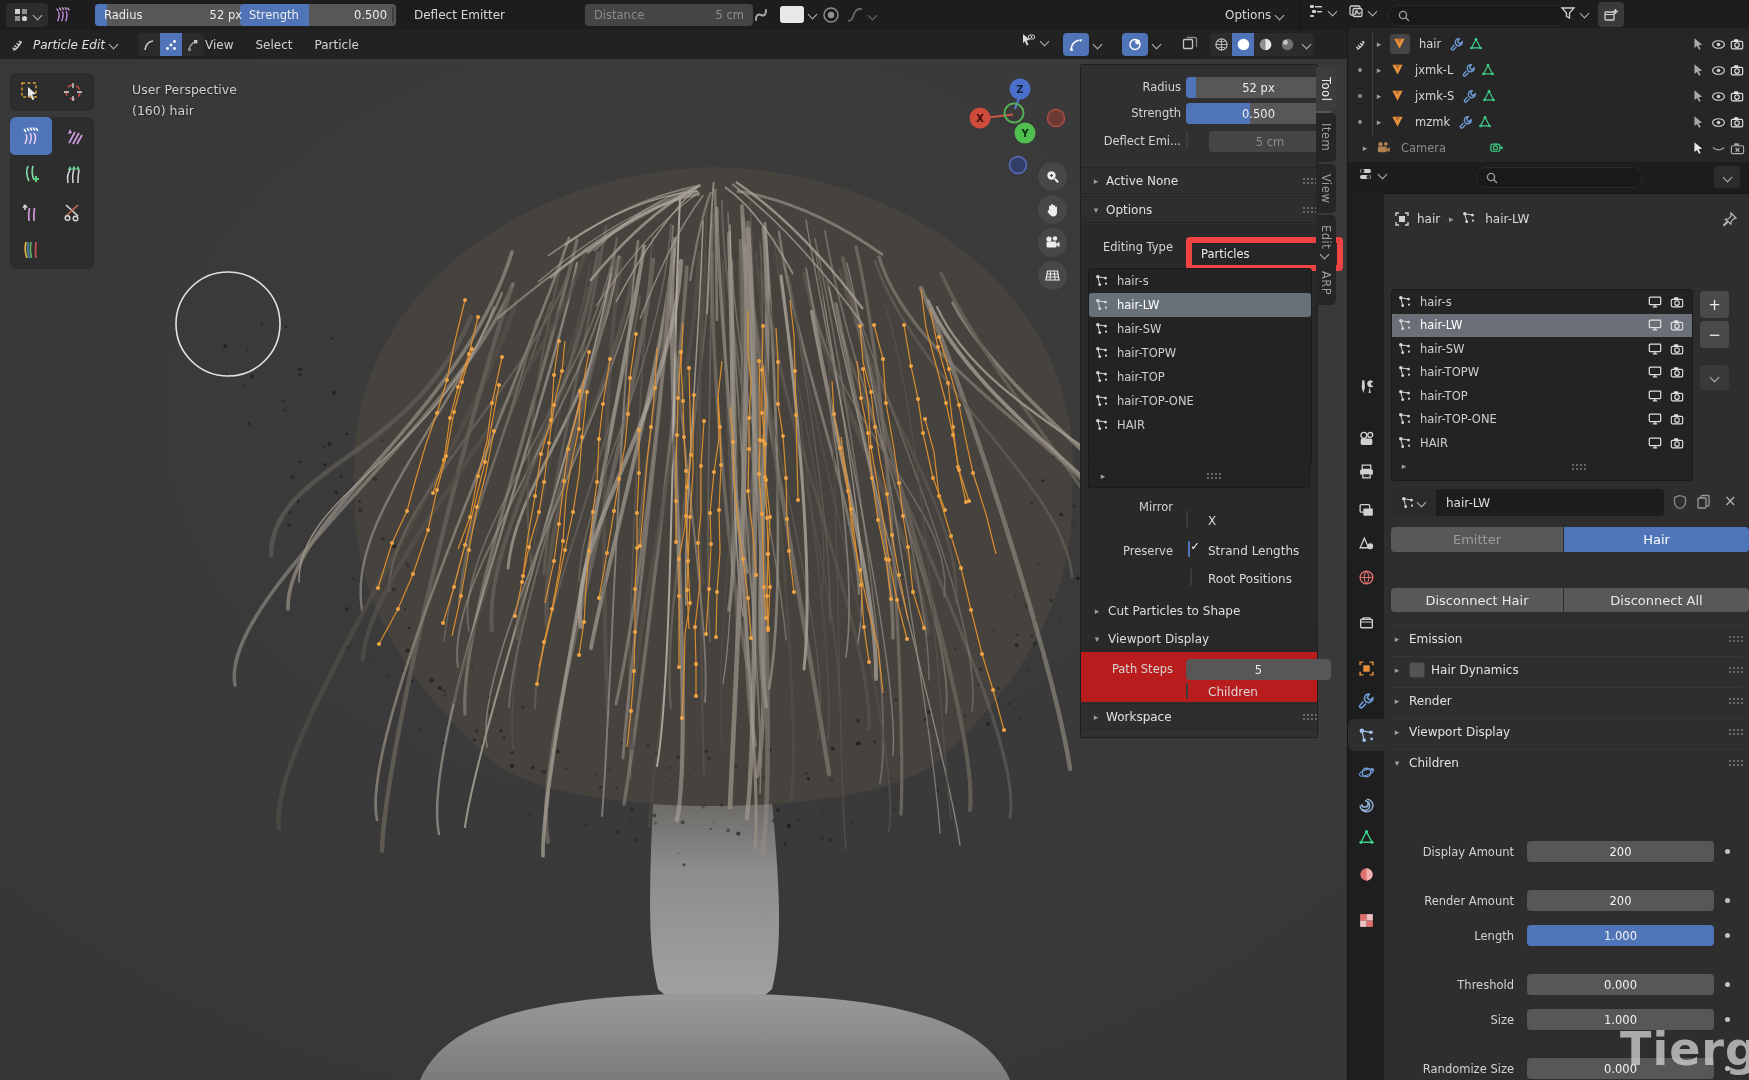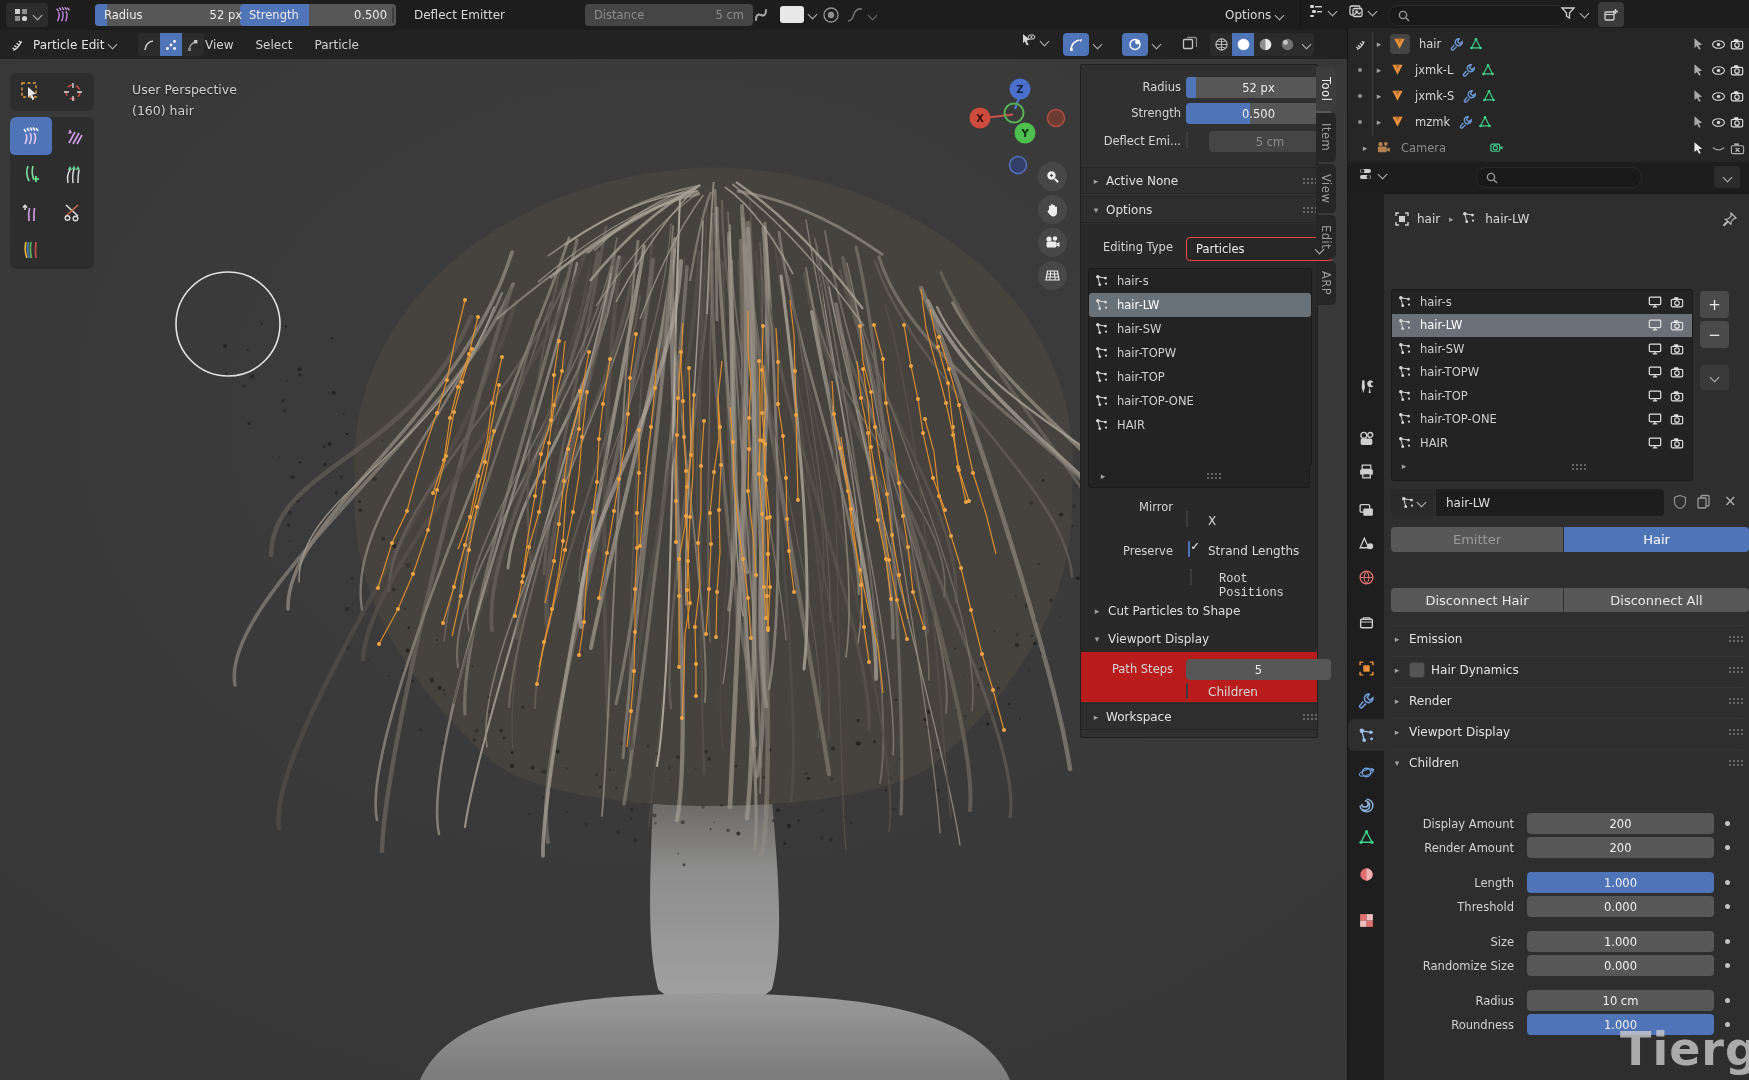--- a/index.html
+++ b/index.html
@@ -79,21 +79,21 @@
   #props-header{position:absolute;left:0;top:0;width:402px;height:31px;background:#1d1d1d;border-bottom:1px solid #151515;}
   #ptabs{position:absolute;left:0;top:31px;width:36px;height:887px;background:#1e1e1e;}
   .ptab{position:absolute;left:0;width:36px;height:30px;display:flex;align-items:center;justify-content:center;}
   .ptab.act{background:#2e2e2e;border-radius:6px 0 0 6px;width:36px;height:32px;}
   #pcontent{position:absolute;left:36px;top:31px;width:366px;height:887px;}
   .search{background:#191919;border:1px solid #2a2a2a;border-radius:10px;display:flex;align-items:center;padding:0 8px;gap:6px;}
   #prop-list{position:absolute;left:7px;top:96px;width:300px;height:190px;background:#232324;border:1px solid #1b1b1b;border-radius:3px;overflow:hidden;}
   .prow{display:flex;align-items:center;height:23.5px;padding:0 8px 0 6px;gap:8px;color:#cfcfcf;font-size:11.5px;}
   .prow.sel{background:#6b7078;color:#fff;}
   .prow .osp{flex:1;}
-  .crow{display:flex;align-items:center;height:21px;margin-bottom:3px;}
+  .crow{display:flex;align-items:center;height:21px;margin-bottom:3px;margin-top:28px;}
   .crow.gap{margin-top:14px;}
   .clbl{width:130px;text-align:right;padding-right:13px;color:#d2d2d2;font-size:11.5px;flex:none;}
   .cfld{width:187px;height:21px;background:#575757;border-radius:4px;display:flex;align-items:center;justify-content:center;color:#f2f2f2;font-size:11.5px;flex:none;}
   .cfld.blue{background:#4f74b8;}
   .cdot{width:5px;height:5px;border-radius:50%;background:#c2c2c2;margin-left:11px;flex:none;}
   .panelrow{position:absolute;left:7px;width:352px;height:26px;display:flex;align-items:center;gap:6px;color:#e2e2e2;font-size:12px;border-top:1px solid #353535;}
   #watermark{position:absolute;left:1620px;top:1022px;font-size:46px;font-weight:bold;color:rgba(205,205,205,.78);letter-spacing:1px;z-index:60;}
 </style>
 </head>
 <body>
@@ -231,21 +231,21 @@
           <svg viewBox="0 0 20 20">
             <g stroke="#d8d8d8" stroke-width="1.5" fill="none">
               <path d="M6 16 q5 -2 9 -10"></path>
               <path d="M5 13 l2.5 2"></path>
               <path d="M7 10.5 l2.5 2"></path>
               <path d="M9.5 8 l2.5 2"></path>
               <path d="M12 5.5 l2.5 2"></path>
             </g>
           </svg>
         </span>
-      <span style="margin-left:7px;color:#e2e2e2;">Particle Edit</span>
+      <span style="margin-left:7px;color:#e2e2e2;font-style:italic;">Particle Edit</span>
       <span class="chev"></span>
     </div>
     <div class="seggrp" style="left:138px;top:3px;">
       <span class="segbtn">
           <svg width="14" height="14" viewBox="0 0 14 14">
             <path d="M3 12 Q4 4 11 3" stroke="#c8c8c8" stroke-width="1.6" fill="none"></path>
           </svg>
         </span>
       <span class="segbtn on">
           <svg width="14" height="14" viewBox="0 0 14 14">
@@ -1134,21 +1134,21 @@
         <span class="grip"></span>
       </div>
       <div class="phead" style="top:131px;">
         <span class="arr">▾</span>
         <span>Options</span>
         <span class="grip"></span>
       </div>
 
       <div id="np-body" style="top:159px;height:478px;">
         <span class="nprowlbl" style="left:0px;top:16px;">Editing Type</span>
-        <div class="fld" style="left:105px;top:13px;width:127px;height:22px;background:#262626;border:1px solid #ef4444;justify-content:space-between;">
+        <div class="fld" style="left:105px;top:13px;width:127px;height:22px;background:#262626;border:6px solid #ef4444;justify-content:space-between;">
           <span>Particles</span>
             <span class="chev"></span>
         </div>
         <div id="np-list">
             <div class="nprow">
               <span class="i14">
                 <svg viewBox="0 0 16 16" width="14" height="14">
                   <g fill="#d8d8d8">
                     <circle cx="3.2" cy="3.2" r="2"></circle>
                     <circle cx="12" cy="4.6" r="1.6"></circle>
@@ -1249,21 +1249,21 @@
           <span class="arr">▸</span>
           <span class="grip" style="right:100px;"></span>
         </div>
         <span class="nprowlbl" style="left:0px;top:276px;">Mirror</span>
         <span class="cb abs" style="left:105px;top:288px;"></span>
         <span class="abs" style="left:127px;top:290px;">X</span>
         <span class="nprowlbl" style="left:0px;top:320px;">Preserve</span>
         <span class="cb on abs" style="left:105px;top:318px;"></span>
         <span class="abs" style="left:127px;top:320px;">Strand Lengths</span>
         <span class="cb abs" style="left:105px;top:346px;"></span>
-        <span class="abs" style="left:138px;top:348px;font-family:Liberation Mono, monospace;">Root Positions</span>
+        <span class="abs" style="left:127px;top:348px;">Root Positions</span>
         <div class="subhead" style="left:10px;top:380px;">
           <span class="arr">▸</span>
             <span>Cut Particles to Shape</span>
         </div>
         <div class="subhead" style="left:10px;top:408px;">
           <span class="arr">▾</span>
             <span>Viewport Display</span>
         </div>
         <div class="abs" style="left:0;top:428px;width:236px;height:50px;background:#b91c1c;">
           <span class="nprowlbl" style="left:0px;top:10px;">Path Steps</span>

